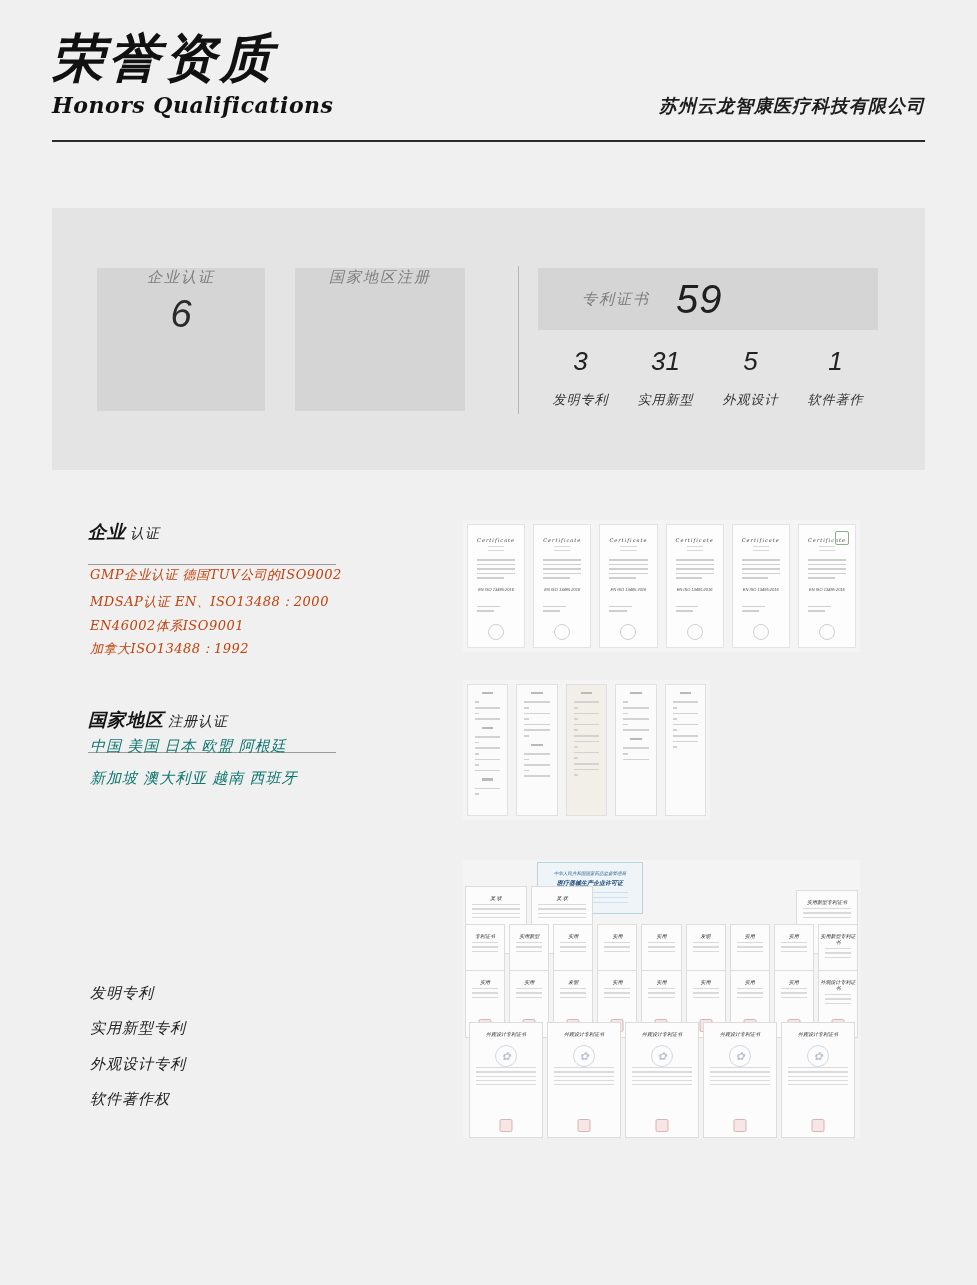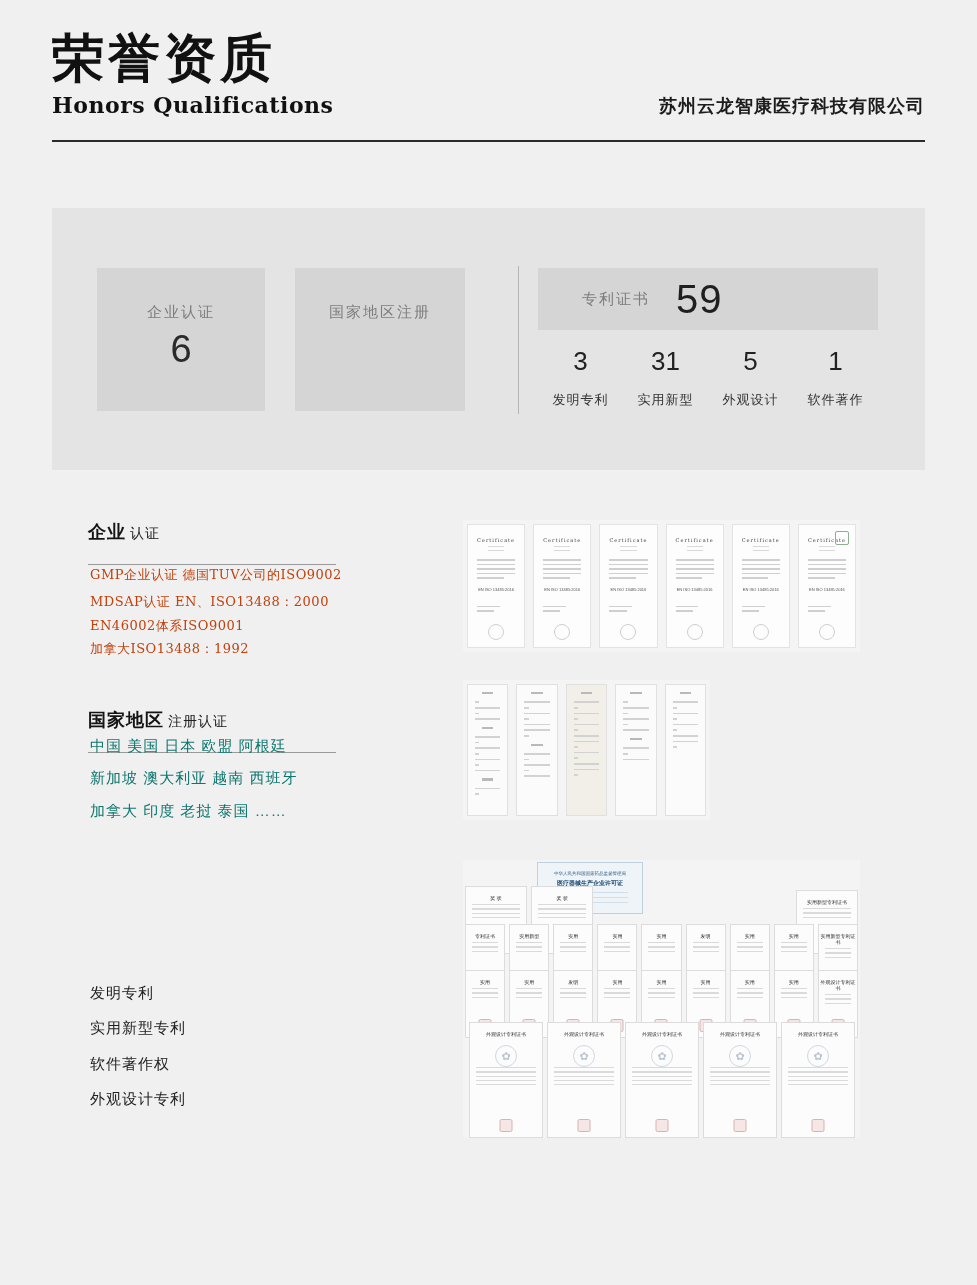--- a/index.html
+++ b/index.html
@@ -5,21 +5,21 @@
   * { box-sizing: border-box; }
   html, body { margin:0; padding:0; }
   body {
     width: 977px; height: 1285px;
     background: #f0f0f0;
     font-family: "Liberation Sans", sans-serif;
     color: #1a1a1a;
     position: relative;
     overflow: hidden;
   }
-  .page { position: relative; width: 905px; height: 1285px; }
+  .page { position: relative; width: 905px; height: 1285px; font-style: italic; }
 
   
   .header {
     position: absolute;
     left: 52px; top: 30px; width: 873px;
     border-bottom: 2px solid #2b2b2b;
     padding-bottom: 22px;
   }
   .title-cn {
     font-family: "DejaVu Serif", serif;
@@ -56,21 +56,20 @@
   }
   .stat-box {
     position: absolute;
     background: #d5d5d5;
     text-align: center;
   }
   .box-a { left: 45px; top: 60px; width: 168px; height: 143px; }
   .box-b { left: 243px; top: 60px; width: 170px; height: 143px; }
   .stat-label-sm {
     font-size: 15px; color: #7d7d7d; letter-spacing: 2px;
-    padding-top: 35px;
   }
   .stat-num-lg {
     font-size: 38px; color: #2a2a2a; font-weight: 300;
     margin-top: 6px; font-family: "Liberation Sans", sans-serif;
   }
   .divider-v {
     position: absolute;
     left: 466px; top: 58px;
     width: 1px; height: 148px;
     background: #b6b6b6;
@@ -250,28 +249,27 @@
     <div style="line-height:1.75">EN46002体系ISO9001</div>
     <div style="line-height:1.75">加拿大ISO13488：1992</div>
   </div>
 
   <div class="section-title" style="left:88px; top:708px;">
     <span class="st-strong">国家地区</span><span class="st-light">注册认证</span>
   </div>
   <div class="regions" style="left:90px; top:730px; width:290px;">
     <div>中国   美国   日本   欧盟  阿根廷</div>
     <div>新加坡   澳大利亚   越南  西班牙</div>
-    <div>加拿大  印度  老挝  泰国  ……</div>
   </div>
 
   <div class="patent-list" style="left:90px; top:975px; width:250px;">
     <div>发明专利</div>
     <div>实用新型专利</div>
+    <div>外观设计专利</div>
     <div>软件著作权</div>
-    <div>外观设计专利</div>
   </div>
 
   <div class="img-block" style="left:463px; top:520px; width:397px; height:132px;">
     <div class="cert-row">
       <div class="cert">
         <div class="hd">Certificate</div>
         <div class="ln s"></div>
           <div class="ln s"></div>
         <div class="blk">
             <i></i>

